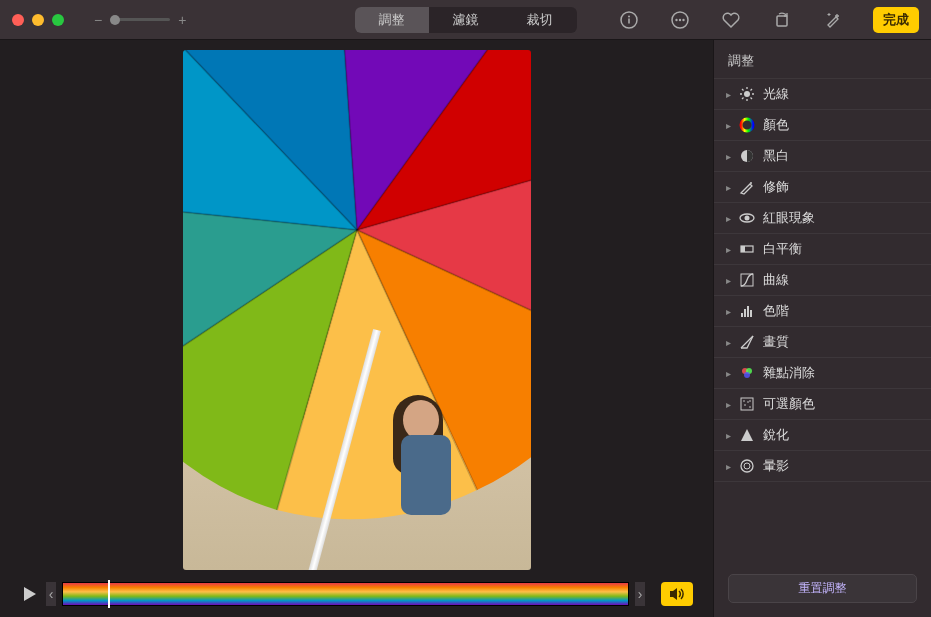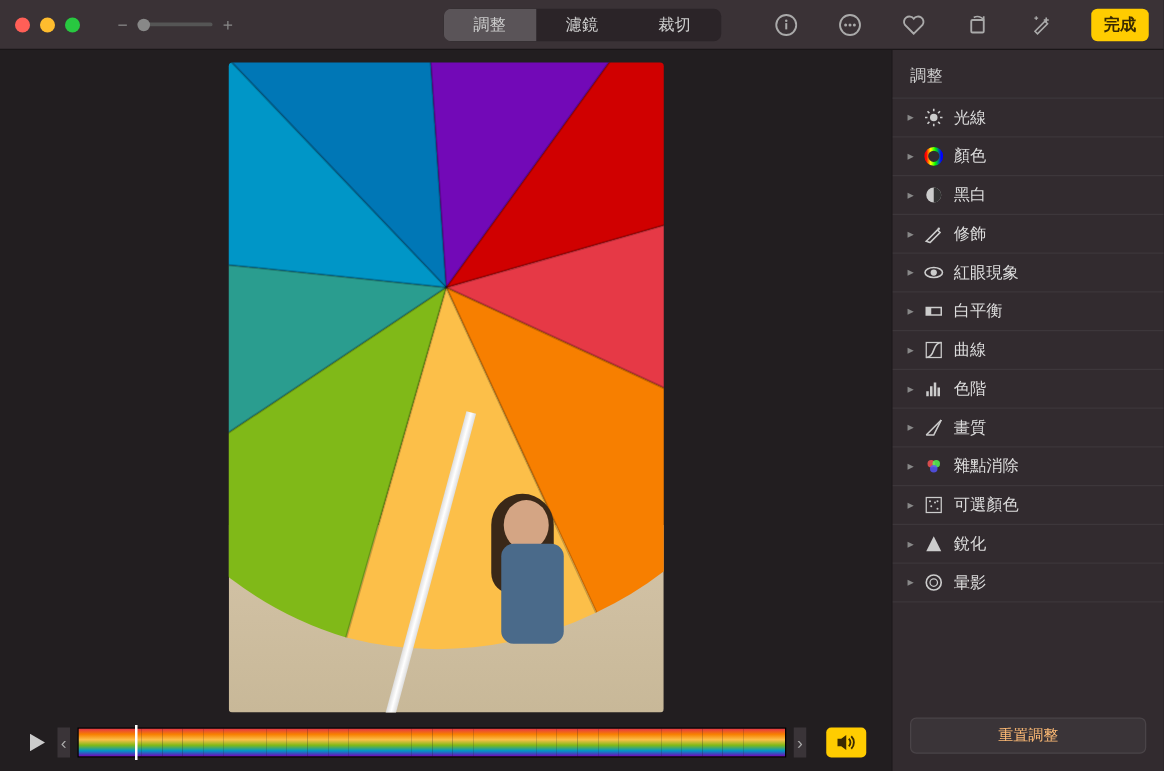--- a/index.html
+++ b/index.html
@@ -36,21 +36,21 @@
 .frames{flex:1;height:24px;display:flex;border:1px solid #000;position:relative}
 .frame{flex:1;background:linear-gradient(180deg,#e63946 0%,#f77f00 20%,#fcbf49 40%,#80b918 60%,#0096c7 80%,#7209b7 100%)}
 .playhead{position:absolute;left:8%;top:-3px;bottom:-3px;width:2px;background:#fff}
 .snd-btn{width:32px;height:24px;background:#ffcc00;border-radius:4px;display:flex;align-items:center;justify-content:center;margin-left:10px;cursor:pointer}
 .sidebar{width:218px;background:#322b2f;border-left:1px solid #1a1618;display:flex;flex-direction:column}
 .sb-header{padding:12px 14px 8px;font-size:13px;color:#ccc;border-bottom:1px solid #44404299}
 .adj-list{flex:1;overflow-y:auto}
 .adj-item{display:flex;align-items:center;gap:8px;padding:6px 12px;font-size:13px;color:#ddd;border-bottom:1px solid #3d373b;cursor:pointer}
 .chev{color:#888;font-size:10px}
 .adj-icon{width:16px;height:16px;display:flex;align-items:center;justify-content:center}
-.reset-btn{margin:10px 14px 14px;padding:5px;background:#3a3438;border:1px solid #4a4448;border-radius:5px;color:#fdba74;font-size:12px;text-align:center;cursor:pointer}
+.reset-btn{margin:10px 14px 14px;padding:5px;background:#3a3438;border:1px solid #4a4448;border-radius:5px;color:#c4b5fd;font-size:12px;text-align:center;cursor:pointer}
 svg{display:block}
 </style>
 </head>
 <body>
 
 <div class="titlebar">
   <div class="traffic">
     <div class="dot red"></div>
     <div class="dot yel"></div>
     <div class="dot grn"></div>

